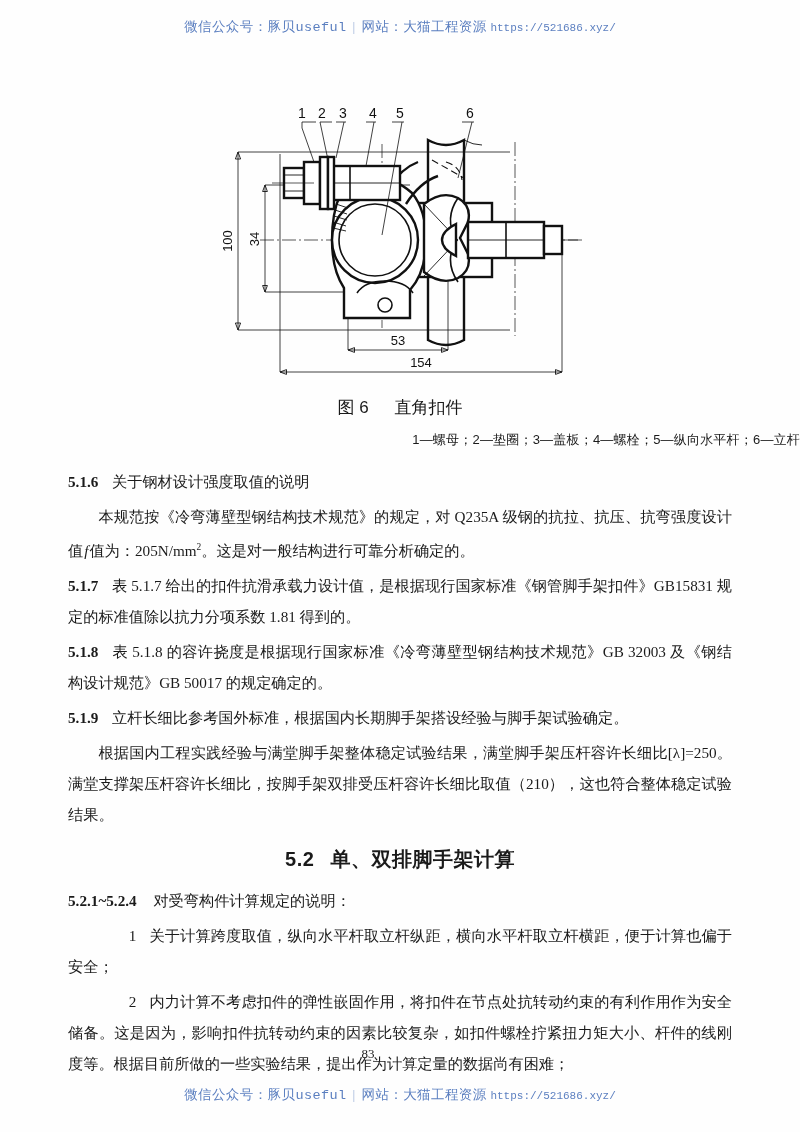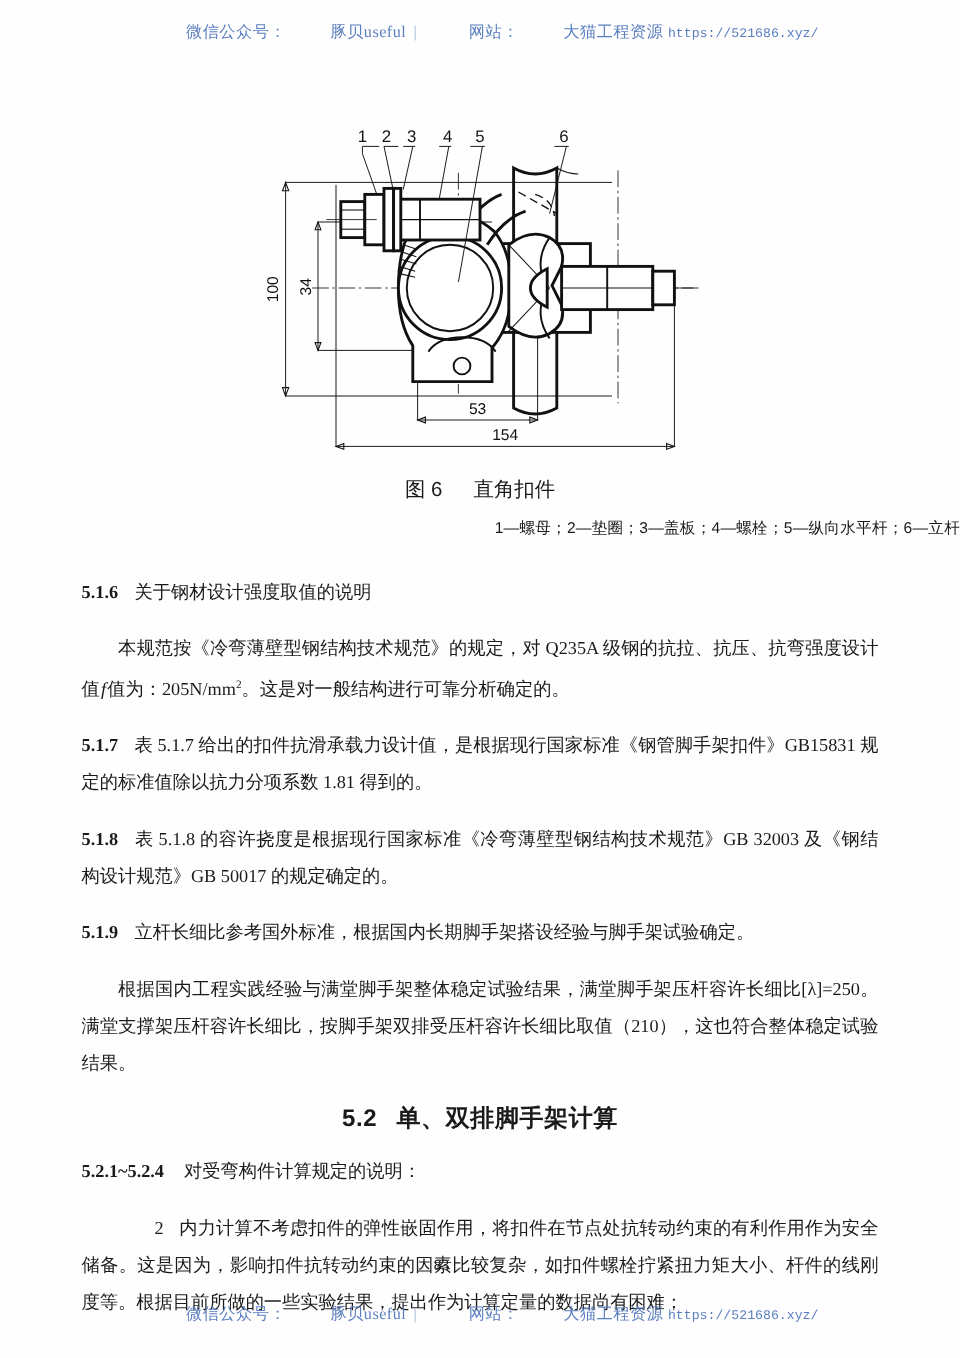--- a/index.html
+++ b/index.html
@@ -36,21 +36,21 @@
   }
   .watermark .sep {
     color: #9fb4d8;
     padding: 0 6px;
   }
   .watermark .url {
     font-family: Liberation Mono, monospace;
     font-size: 11px;
     letter-spacing: 0;
   }
-  .watermark .cn { font-family: Liberation Serif, serif; margin-left: 37px; }
+  .watermark .cn { font-family: Liberation Mono, monospace; }
   #wm-top { top: 18px; }
   #wm-bottom { top: 1086px; }
 
   
   .figure-wrap {
     position: absolute;
     left: 0;
     top: 100px;
     width: 800px;
   }
@@ -80,21 +80,21 @@
     position: absolute;
     left: 68px;
     top: 462px;
     width: 664px;
   }
   .para {
     font-size: 15.2px;
     line-height: 31px;
     text-align: justify;
     text-justify: inter-ideograph;
-    margin: 16px 0 2px 0;
+    margin: 4px 0 2px 0;
     color: #1a1a1a;
   }
   .para.indent { text-indent: 2em; }
   .para .num {
     font-weight: bold;
     font-family: "Liberation Serif", "DejaVu Serif", serif;
     margin-right: 0.9em;
   }
   .para .numwide {
     font-weight: bold;
@@ -347,20 +347,23 @@
     <p class="para indent">根据国内工程实践经验与满堂脚手架整体稳定试验结果，满堂脚手架压杆容许长细比[λ]=250。满堂支撑架压杆容许长细比，按脚手架双排受压杆容许长细比取值（210），这也符合整体稳定试验结果。</p>
 
     <div class="section-head">
       <span>5.2</span><span class="gap"></span><span>单、双排脚手架计算</span>
     </div>
 
     <p class="para">
       <span class="numwide">5.2.1~5.2.4</span><span>对受弯构件计算规定的说明：</span>
     </p>
 
+    <p class="para indent">
+      <span class="item-num">1</span><span>关于计算跨度取值，纵向水平杆取立杆纵距，横向水平杆取立杆横距，便于计算也偏于安全；</span>
+    </p>
 
     <p class="para indent">
       <span class="item-num">2</span><span>内力计算不考虑扣件的弹性嵌固作用，将扣件在节点处抗转动约束的有利作用作为安全储备。这是因为，影响扣件抗转动约束的因素比较复杂，如扣件螺栓拧紧扭力矩大小、杆件的线刚度等。根据目前所做的一些实验结果，提出作为计算定量的数据尚有困难；</span>
     </p>
   </div>
 
   <div class="page-number">83</div>
 
   <div class="watermark" id="wm-bottom">
     <span class="cn">微信公众号：</span><span class="cn">豚贝useful</span><span class="sep">|</span><span class="cn">网站：</span><span class="cn">大猫工程资源</span>&nbsp;<span class="url">https://521686.xyz/</span>

